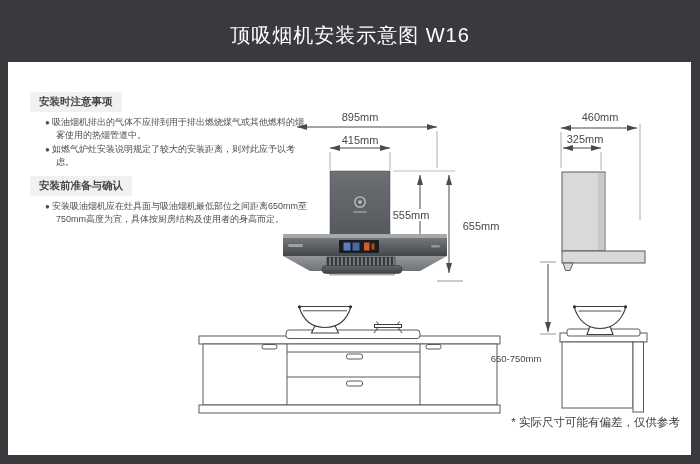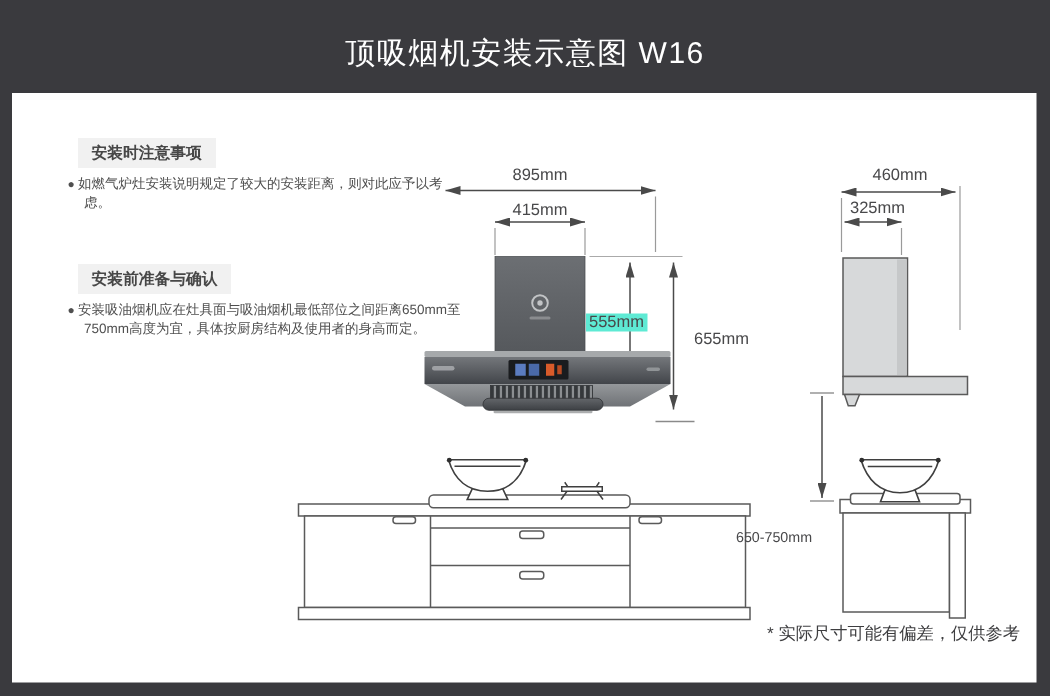--- a/index.html
+++ b/index.html
@@ -2,42 +2,43 @@
 <html><head>
 <meta charset="utf-8">
 <style>
   html,body{margin:0;padding:0;}
   body{font-family:"Liberation Sans","DejaVu Sans",sans-serif;}
   .page{position:relative;width:700px;height:464px;background:#3a3a3e;overflow:hidden;}
   .titlebar{position:absolute;left:0;top:0;width:700px;height:70px;display:flex;align-items:center;justify-content:center;}
   .title{color:#ffffff;font-size:20px;letter-spacing:1px;}
   .content{position:absolute;left:8px;top:62px;width:683px;height:393px;background:#ffffff;}
   .diagram{position:absolute;left:0;top:0;width:700px;height:464px;pointer-events:none;}
-  .note-heading{position:absolute;background:#f1f1f1;color:#474747;font-weight:bold;font-size:10.5px;padding:3px 9px;white-space:nowrap;margin-left:22px;}
+  .note-heading{position:absolute;background:#f1f1f1;color:#474747;font-weight:bold;font-size:10.5px;padding:3px 9px;white-space:nowrap;}
   .note-list{position:absolute;margin:0;padding:0;list-style:none;width:268px;font-size:9px;line-height:13px;color:#4f4f4f;}
   .note-list li{padding-left:11px;text-indent:-11px;margin-bottom:1px;}
   .note-list li::before{content:"● ";font-size:8px;}
   .dimlab{position:absolute;font-size:11px;color:#48484a;white-space:nowrap;transform:translateX(-50%);}
   .dimlab.small{font-size:9.5px;}
-  .dimlab.bg{background:#5eead4;padding:0 2px;}
+  .dimlab.bg{background:#ffffff;padding:0 2px;}
   .footnote{position:absolute;right:20px;top:415px;font-size:11.5px;color:#3e3e40;white-space:nowrap;margin-left:38px;}
 </style>
 </head>
 <body>
 
 <div class="page">
 
   <div class="titlebar">
     <div class="title">顶吸烟机安装示意图 W16</div>
   </div>
 
   <div class="content"></div>
 
   <div class="note-heading" style="left:30px;top:92px;">安装时注意事项</div>
   <ul class="note-list" style="left:45px;top:116px;">
+    <li>吸油烟机排出的气体不应排到用于排出燃烧煤气或其他燃料的烟雾使用的热烟管道中。</li>
     <li>如燃气炉灶安装说明规定了较大的安装距离，则对此应予以考虑。</li>
   </ul>
   <div class="note-heading" style="left:30px;top:176px;">安装前准备与确认</div>
   <ul class="note-list" style="left:45px;top:200px;">
     <li>安装吸油烟机应在灶具面与吸油烟机最低部位之间距离650mm至750mm高度为宜，具体按厨房结构及使用者的身高而定。</li>
   </ul>
 
   <svg class="diagram" viewBox="0 0 700 464">
     <defs>
       <marker id="arrE" markerWidth="10" markerHeight="6" refX="10" refY="3" orient="auto" markerUnits="userSpaceOnUse">

